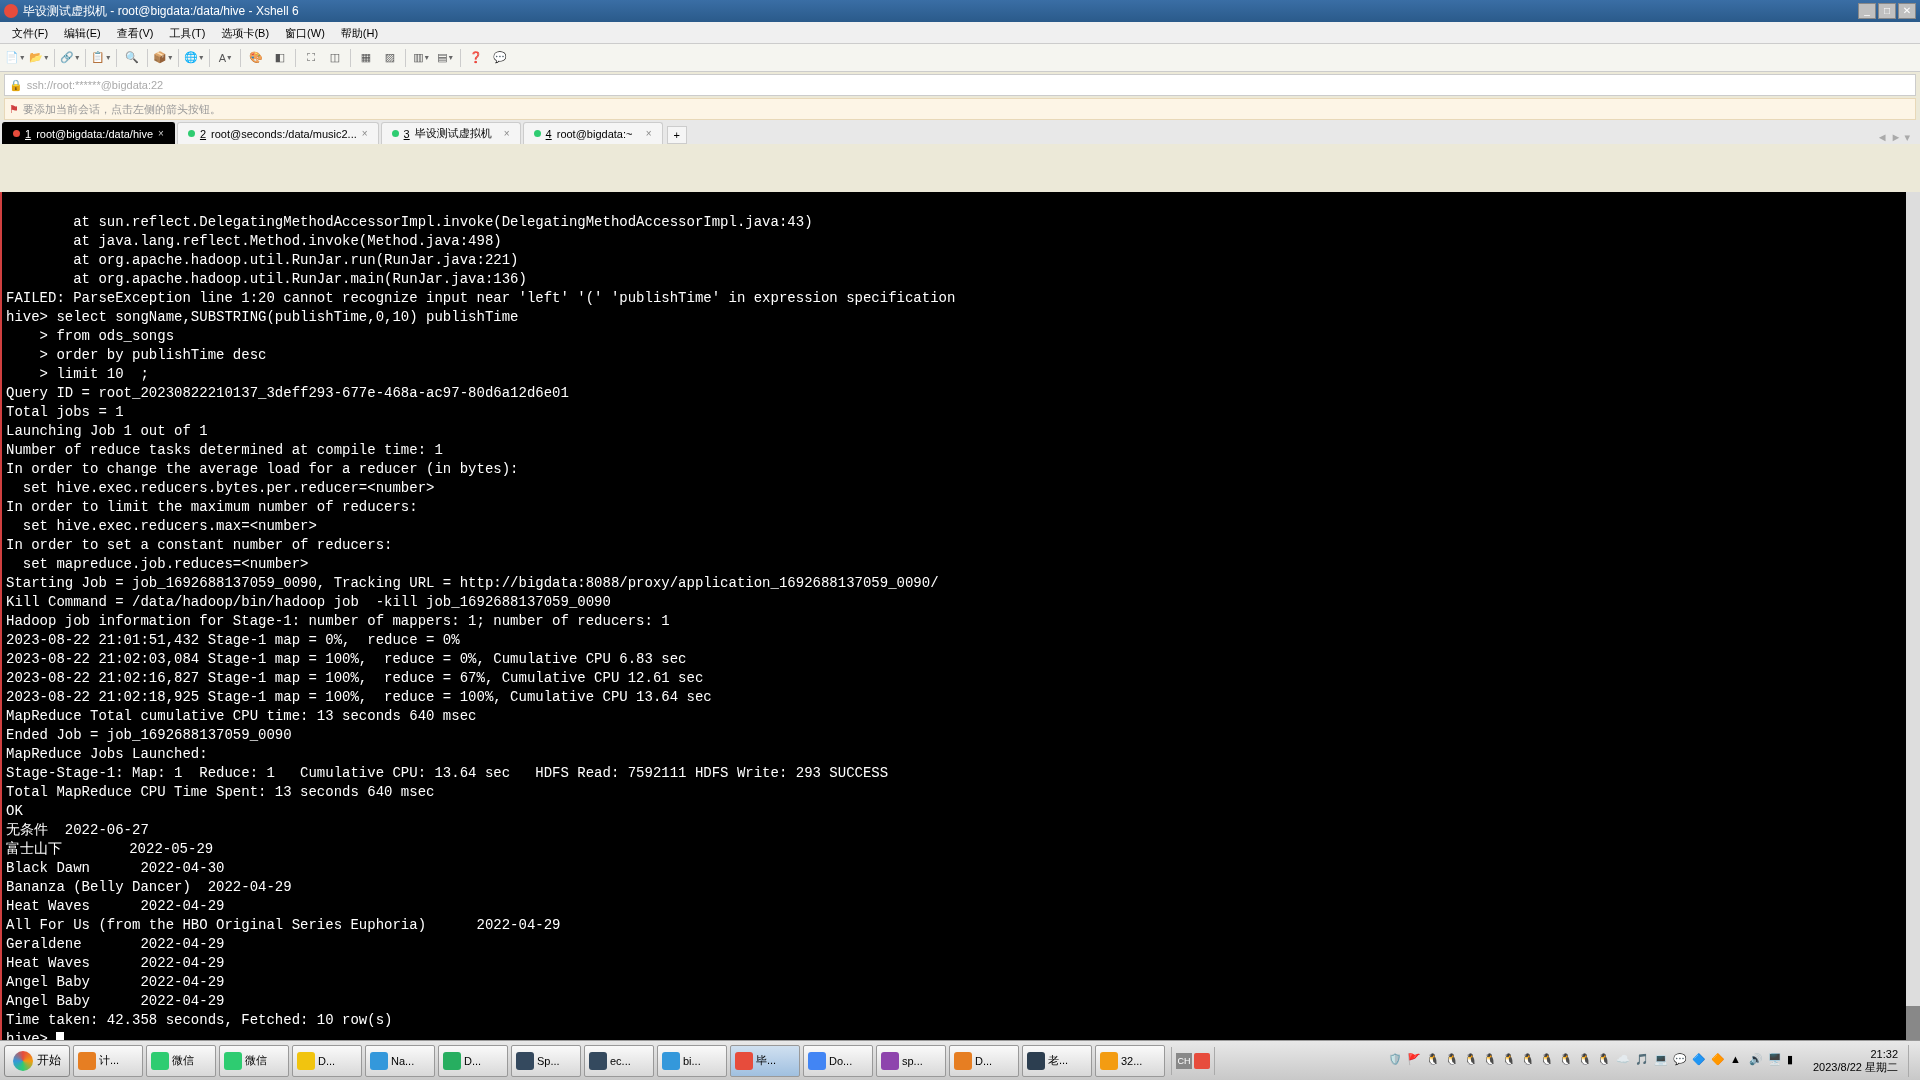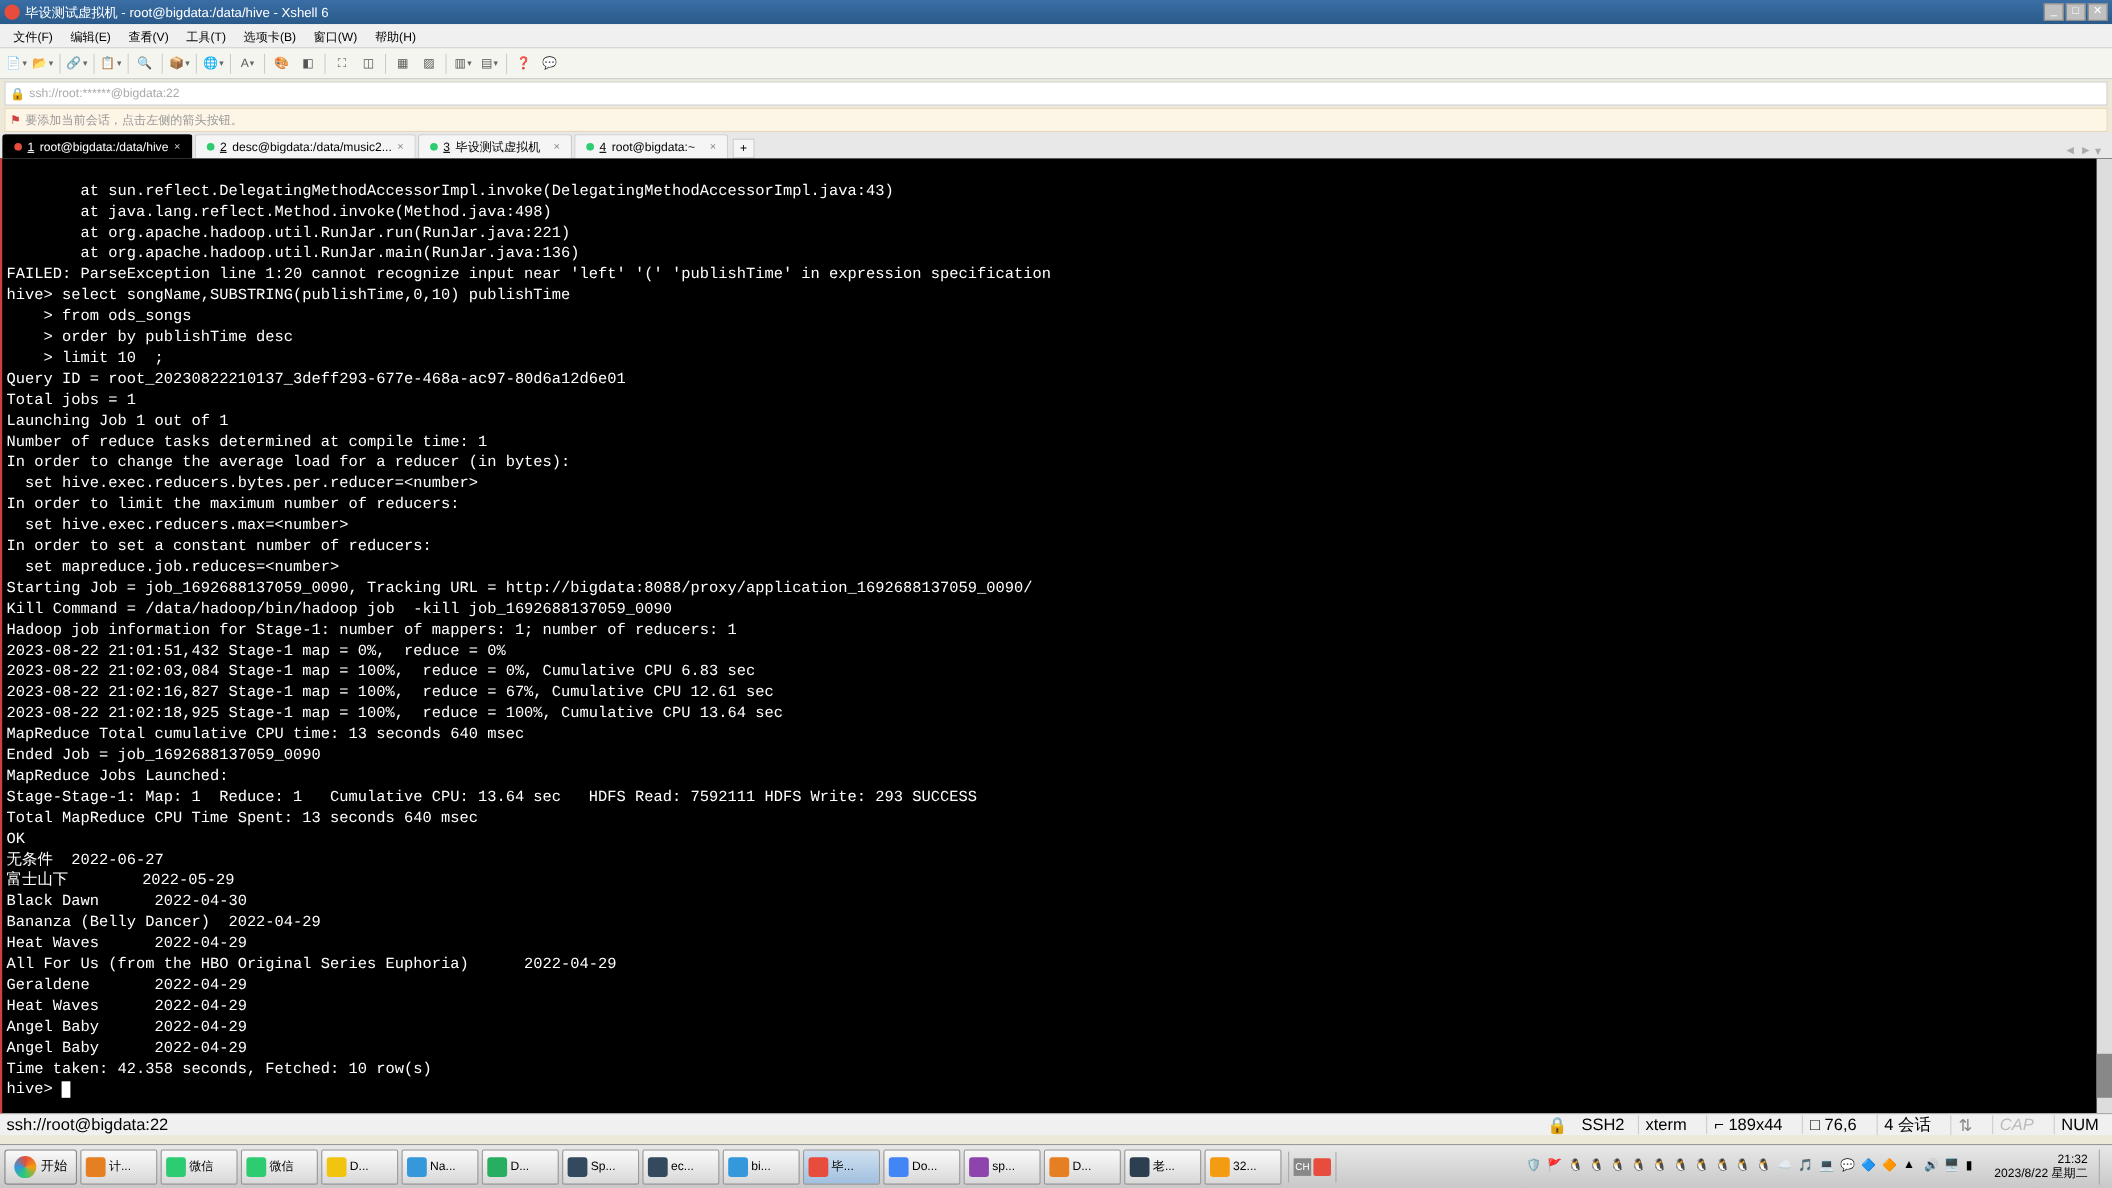--- a/index.html
+++ b/index.html
@@ -37,21 +37,21 @@
 .tab-dot { width: 7px; height: 7px; border-radius: 50%; }
 .tab-dot.red { background: #e74c3c; }
 .tab-dot.green { background: #2ecc71; }
 .tab-num { text-decoration: underline; }
 .tab-close { margin-left: auto; font-size: 10px; color: #888; }
 .tab.active .tab-close { color: #ccc; }
 .tab-add { width: 20px; height: 18px; background: #f5f5f5; border: 1px solid #ccc; text-align: center; line-height: 16px; cursor: pointer; margin-left: 2px; }
 .tab-nav { margin-left: auto; display: flex; gap: 3px; padding-right: 8px; color: #aaa; }
 
 
-.terminal { background: #000; color: #fff; font-family: "Courier New", monospace; font-size: 14px; line-height: 19px; padding: 2px 4px; height: 868px; overflow: hidden; white-space: pre; border-left: 2px solid #d04040; position: relative; }
+.terminal { background: #000; color: #fff; font-family: "Courier New", monospace; font-size: 14px; line-height: 19px; padding: 2px 4px; height: 868px; overflow: hidden; white-space: pre; border-left: 2px solid #d04040; position: relative; margin-top: 48px; }
 .scrollbar-v { position: absolute; right: 0; top: 0; width: 14px; height: 100%; background: #ddd; }
 .scrollbar-thumb { position: absolute; right: 0; width: 14px; height: 40px; background: #888; bottom: 14px; }
 .cursor-blink { display: inline-block; width: 8px; height: 15px; background: #fff; vertical-align: middle; }
 
 
 .statusbar { height: 20px; background: #f0f0f0; border-top: 1px solid #ccc; display: flex; align-items: center; padding: 0 6px; font-size: 15px; }
 .status-right { margin-left: auto; display: flex; align-items: center; gap: 12px; }
 .status-seg { padding: 0 6px; border-left: 1px solid #ccc; }
 
 
@@ -134,21 +134,21 @@
   <div id="tabs-container" style="display:flex;">
       <div class="tab active">
         <span class="tab-dot red"></span>
         <span class="tab-num">1</span>
         <span>root@bigdata:/data/hive</span>
         <span class="tab-close">×</span>
       </div>
       <div class="tab">
         <span class="tab-dot green"></span>
         <span class="tab-num">2</span>
-        <span>desc@bigdata:/data/music2...</span>
+        <span>root@seconds:/data/music2...</span>
         <span class="tab-close">×</span>
       </div>
       <div class="tab">
         <span class="tab-dot green"></span>
         <span class="tab-num">3</span>
         <span>毕设测试虚拟机</span>
         <span class="tab-close">×</span>
       </div>
       <div class="tab">
         <span class="tab-dot green"></span>

